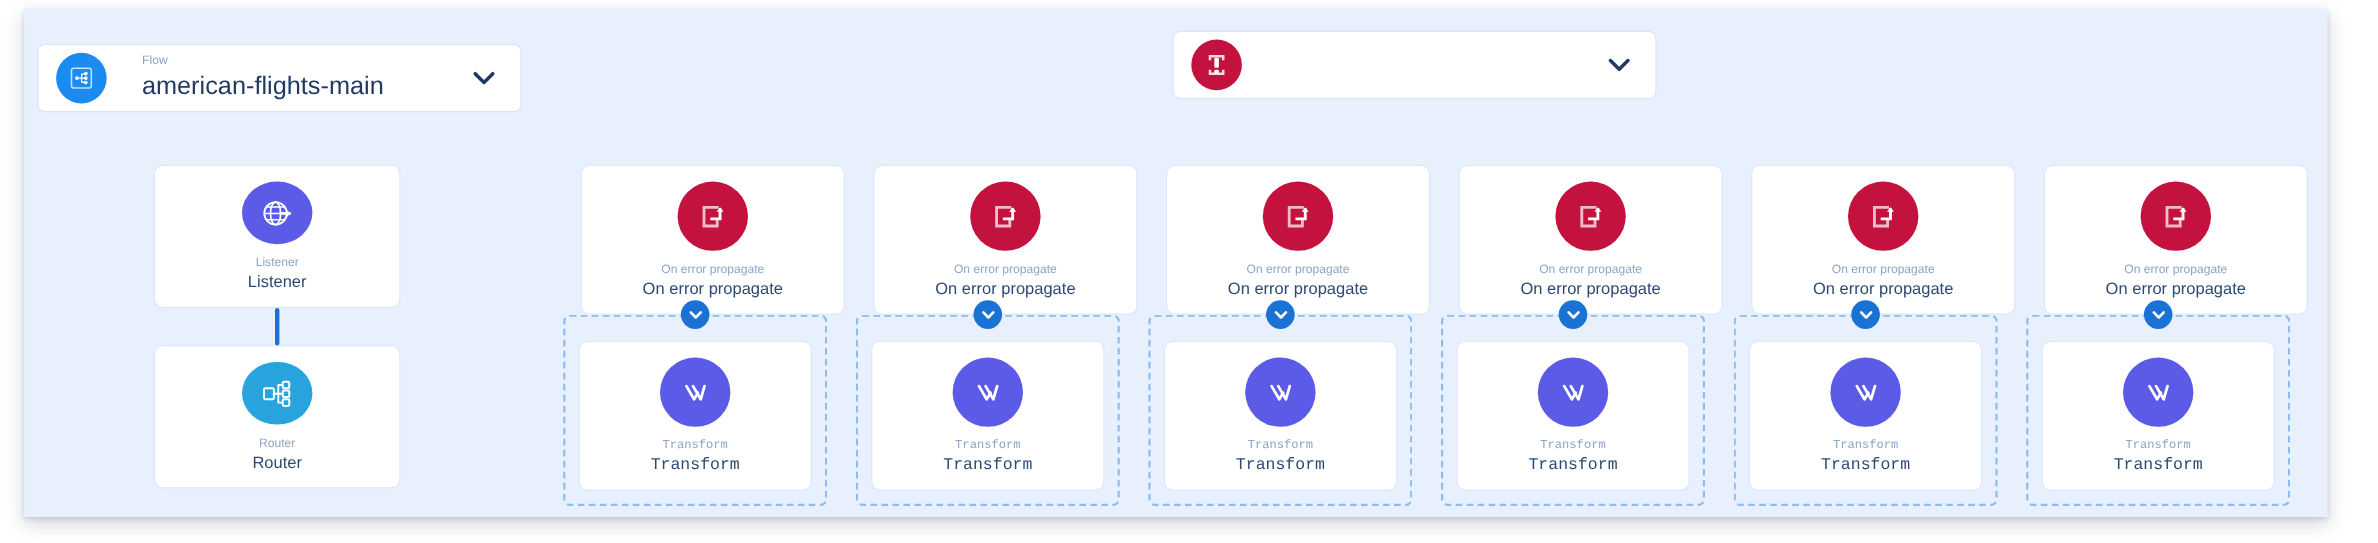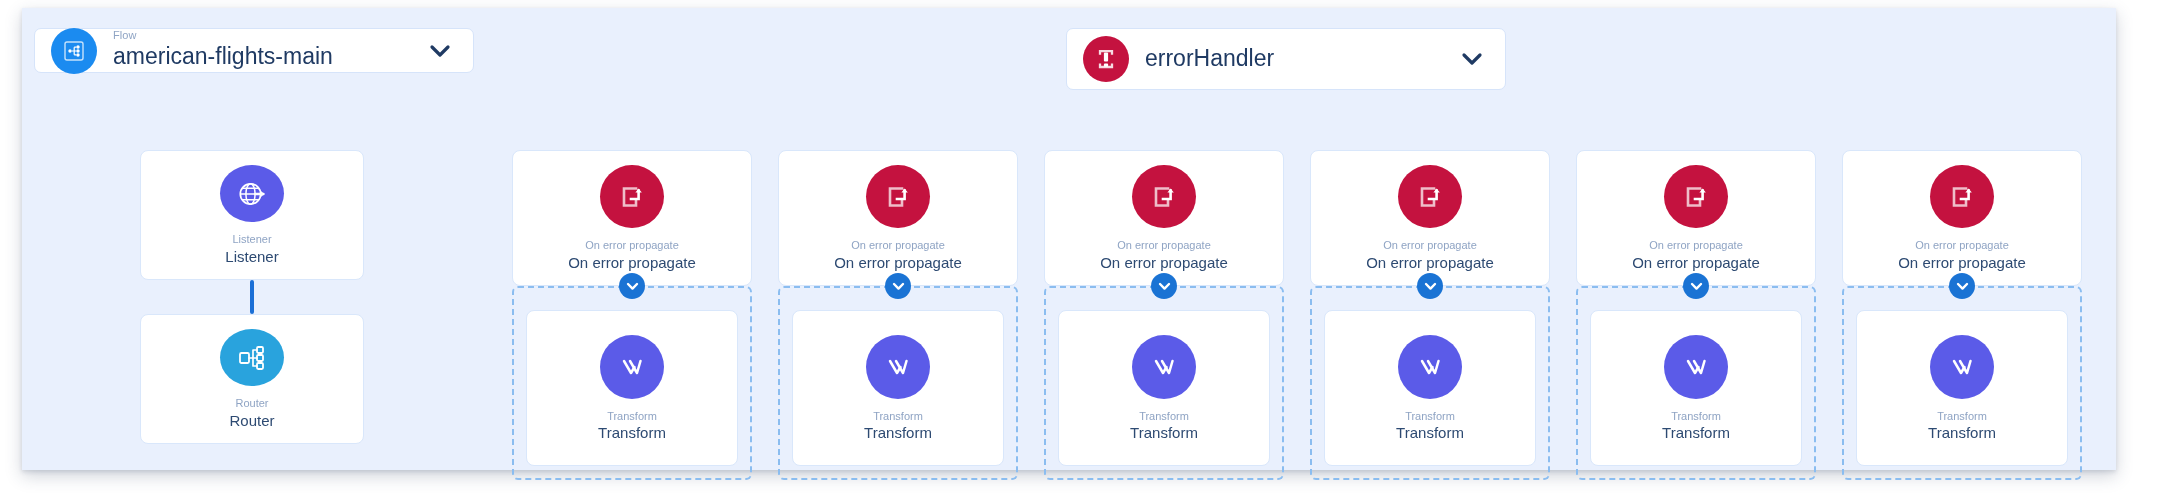--- a/index.html
+++ b/index.html
@@ -29,21 +29,21 @@
   .header-pill {
     position: absolute;
     background: #ffffff;
     border: 1px solid #d6e4fa;
     border-radius: 7px;
     box-sizing: border-box;
     display: flex;
     align-items: center;
     padding: 0 18px 0 16px;
   }
-  #flow-pill  { left: 12px;  top: 20px; width: 440px; height: 45px; }
+  #flow-pill  { left: 12px;  top: 32px; width: 440px; height: 62px; gap: 16px; }
   #error-pill { left: 1044px; top: 20px; width: 440px; height: 62px; }
 
   .pill-icon {
     width: 46px;
     height: 46px;
     border-radius: 50%;
     flex: 0 0 auto;
     display: flex;
     align-items: center;
     justify-content: center;
@@ -150,21 +150,21 @@
     justify-content: center;
   }
   #connector .line {
     width: 4px;
     height: 100%;
     background: #1b6fd6;
     border-radius: 2px;
   }
 
   
-  .error-card { width: 240px; height: 136px; position: relative; z-index: 2; }
+  .error-card { width: 240px; height: 136px; position: relative; z-index: 2; margin-left: 16px; }
 
   .chevron-badge {
     position: relative;
     z-index: 3;
     width: 26px;
     height: 26px;
     border-radius: 50%;
     background: #1a73d4;
     margin: -13px auto -13px;
     display: flex;
@@ -172,21 +172,21 @@
     justify-content: center;
   }
 
   .scope-box {
     border: 2px dashed #8bbdf0;
     border-radius: 6px;
     box-sizing: border-box;
     padding: 22px 12px 12px;
     background: transparent;
   }
-  .transform-card { width: 100%; height: 156px; }
+  .transform-card { width: 100%; height: 136px; font-family: Liberation Mono, monospace; }
 </style>
 </head>
 <body>
 
 <div id="canvas">
 
   <div class="header-pill" id="flow-pill">
     <div class="pill-icon flow">
       <svg width="26" height="26" viewBox="0 0 26 26">
         <rect x="4" y="4" width="18" height="18" rx="2" fill="none" stroke="#ffffff" stroke-width="1.4" opacity=".75"></rect>
@@ -211,21 +211,20 @@
   <div class="header-pill" id="error-pill">
     <div class="pill-icon error">
       <svg width="28" height="28" viewBox="0 0 28 28">
         <rect x="11.9" y="7.4" width="4.2" height="9.2" rx="1" fill="#ffffff"></rect>
         <rect x="11.9" y="18.4" width="4.2" height="3.3" rx="1" fill="#ffffff"></rect>
         <path d="M8 8.6 V6.2 H20 V8.6" fill="none" stroke="#ffffff" stroke-width="2.3" stroke-linecap="square" opacity=".85"></path>
         <path d="M8 19.6 V22 H20 V19.6" fill="none" stroke="#ffffff" stroke-width="2.3" stroke-linecap="square" opacity=".85"></path>
       </svg>
     </div>
     <div class="pill-text">
-      <div class="pill-title">errorHandler</div>
     </div>
     <div class="pill-chevron">
       <svg width="22" height="14" viewBox="0 0 22 14">
         <path d="M3 3 L11 11 L19 3" fill="none" stroke="#1f3a63" stroke-width="3.2" stroke-linecap="round" stroke-linejoin="round"></path>
       </svg>
     </div>
   </div>
 
   <div id="lane-left">
 

